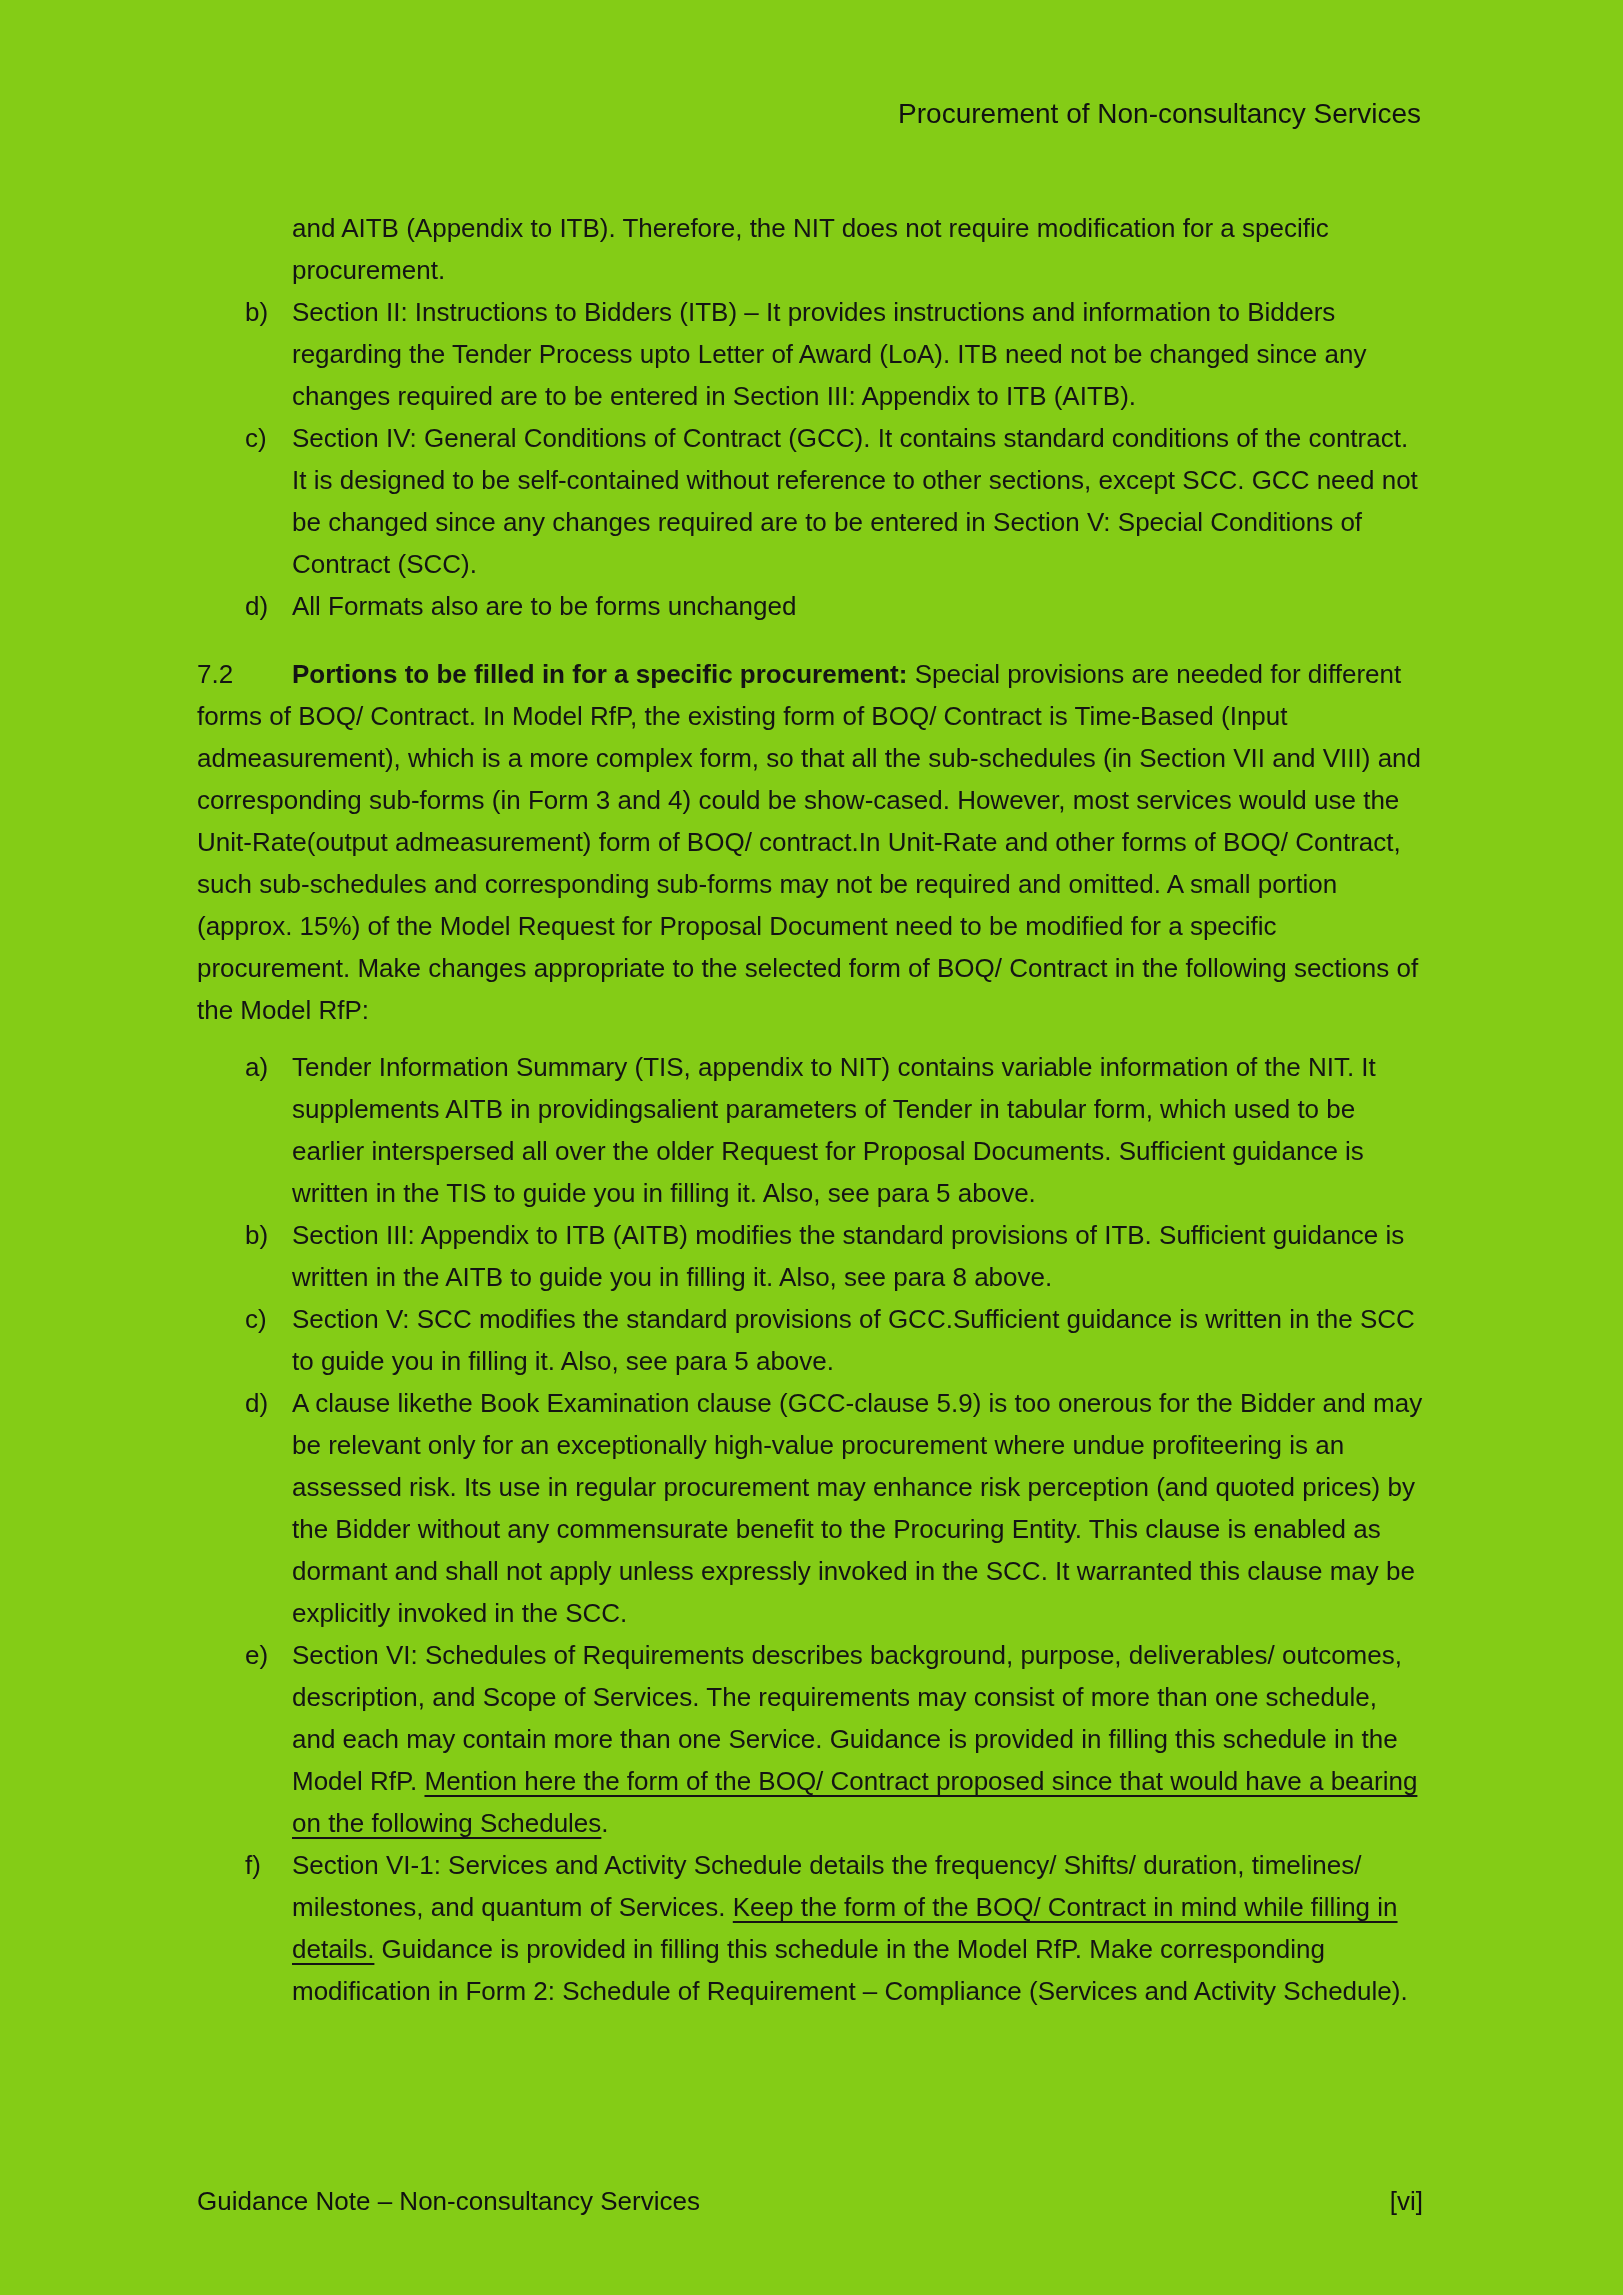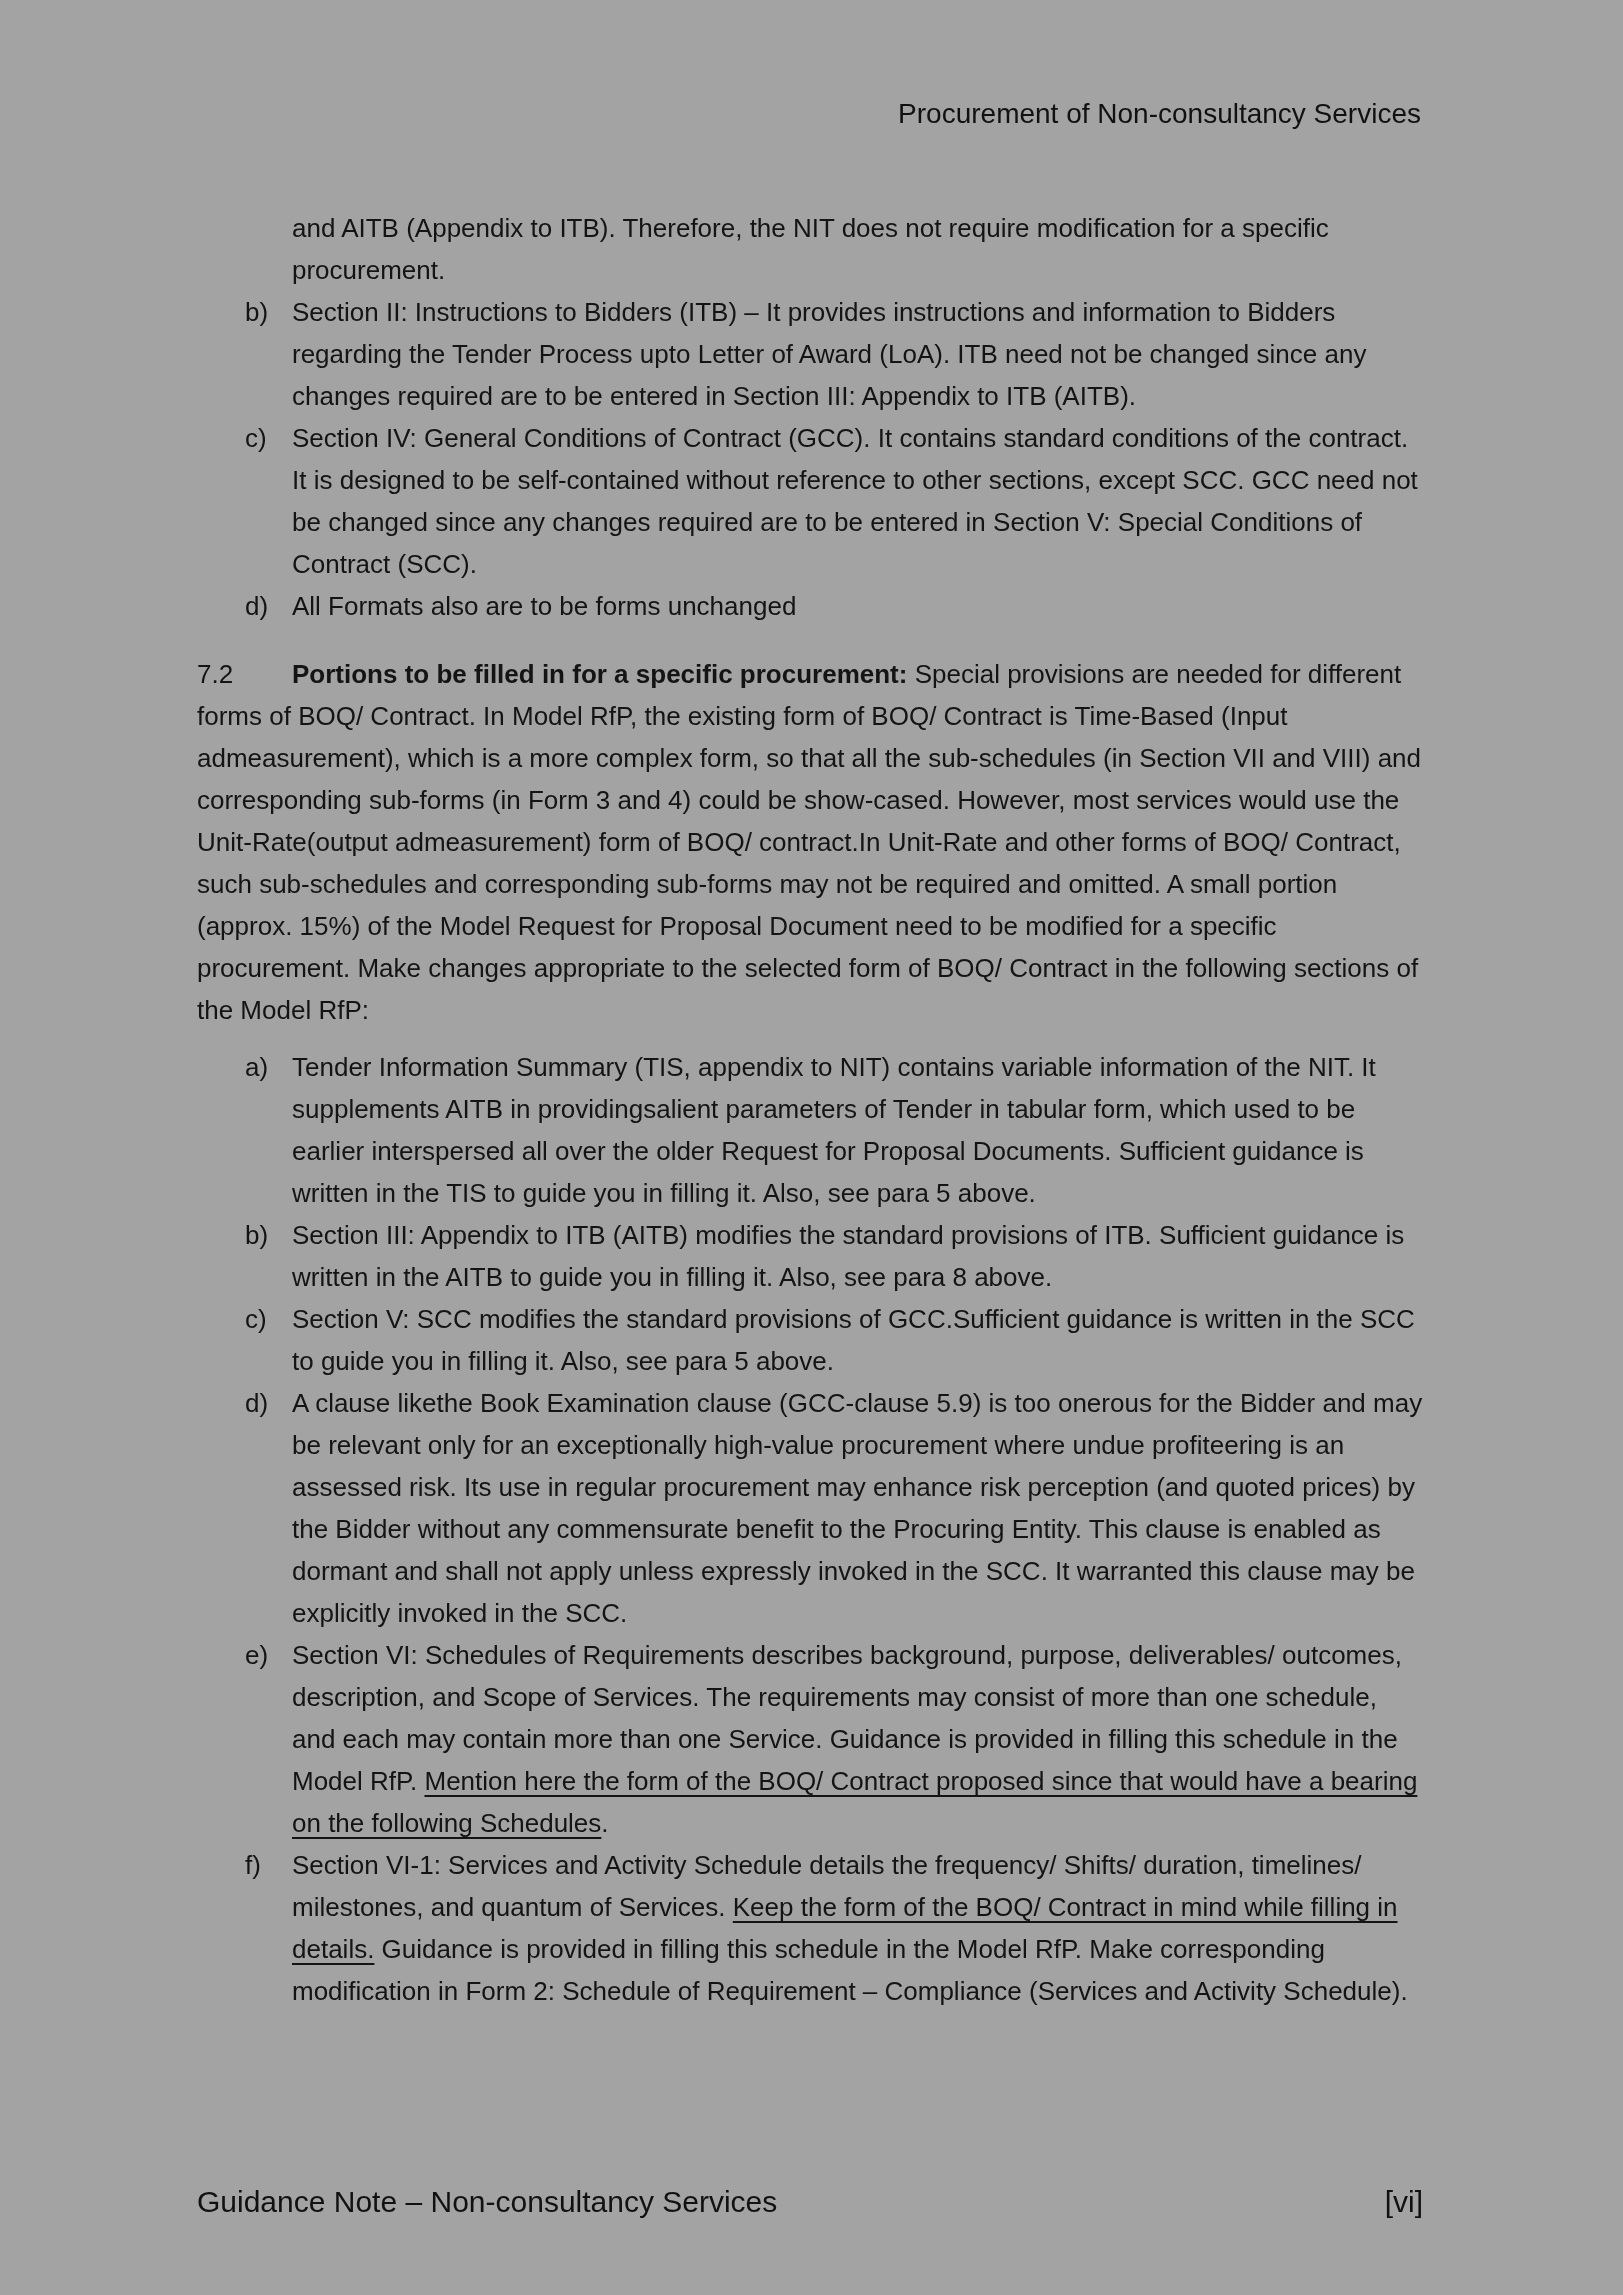--- a/index.html
+++ b/index.html
@@ -1,21 +1,21 @@
 <!DOCTYPE html>
 <html style="font-size:10.5px"><head>
 <meta charset="utf-8">
 <style>
   * { margin: 0; padding: 0; box-sizing: border-box; }
   html, body { background: #ffffff; }
   .page {
     position: relative;
     width: 1623px;
     height: 2295px;
-    background: #a3a3a3;
+    background: #84cc16;
     font-family: "Liberation Sans", sans-serif;
     color: #141414;
     overflow: hidden;
   }
   .running-header {
     position: absolute;
     top: 97px;
     right: 202px;
     font-size: 28px;
     line-height: 33px;
@@ -51,21 +51,21 @@
   }
   .bold { font-weight: bold; }
   .u { text-decoration: underline; text-underline-offset: 4.6px; }
   .footer {
     position: absolute;
     left: 197px;
     right: 200px;
     bottom: 77px;
     display: flex;
     justify-content: space-between;
-    font-size: 30px;
+    font-size: 26px;
     line-height: 33px;
     color: #111111;
   }
 </style>
 </head>
 <body>
 
 <div class="page">
 
   <div class="running-header">Procurement of Non-consultancy Services</div>

